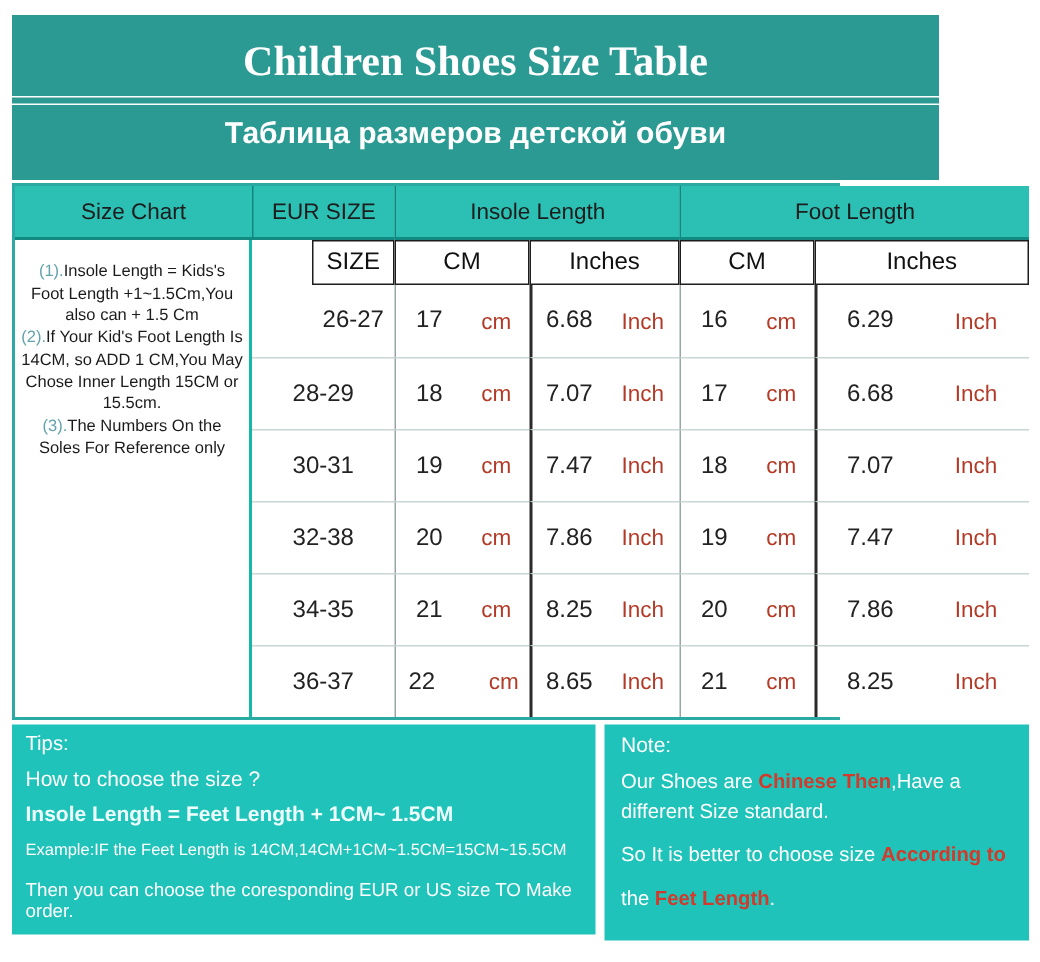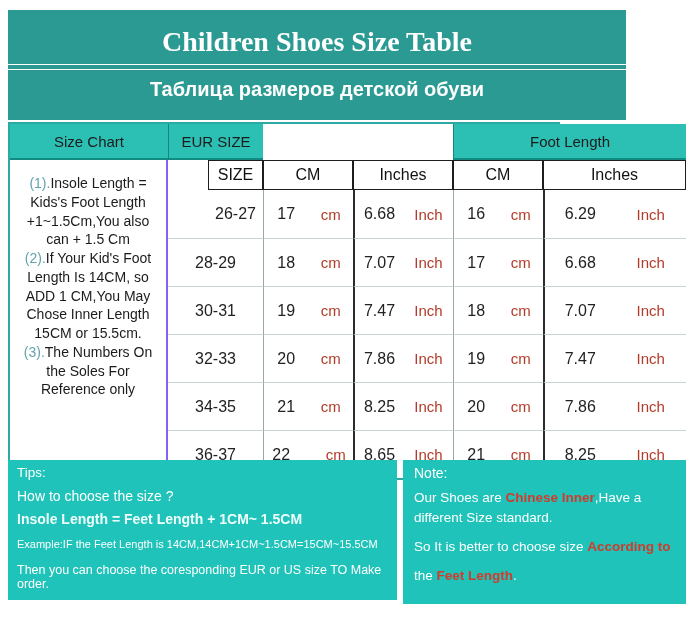--- a/index.html
+++ b/index.html
@@ -18,35 +18,35 @@
   .size-table{position:absolute;left:8px;top:122px;width:552px;
               display:grid;box-sizing:border-box;
               grid-template-columns:158px 95px 90px 100px 90px 143px;
               grid-template-rows:36px 30px repeat(6,48px);
               border:2px solid #2AAAA2;background:#ffffff;}
   .gh{background:#2CBFB4;color:#1c1c1c;font-size:15px;display:flex;align-items:center;
       justify-content:center;border-bottom:2px solid #128A82;}
   .gh.sep{border-left:1px solid #13867E;}
   .sub{background:#ffffff;color:#111111;font-size:16px;display:flex;align-items:center;
        justify-content:center;border:1px solid #1d1d1d;}
-  .notes-cell{grid-column:1;grid-row:2 / 9;border-right:2px solid #8b5cf6;background:#ffffff;
-              padding:14px 4px 0 4px;text-align:center;font-size:14px;line-height:1.34;color:#1b1b1b;}
+  .notes-cell{grid-column:1;grid-row:2 / 9;border-right:2px solid #14b8a6;background:#ffffff;
+              padding:14px 4px 0 4px;text-align:center;font-size:11px;line-height:1.34;color:#1b1b1b;}
   .notes-cell p{margin:0;}
   .nnum{color:#63A3AB;}
   .dcell{display:flex;align-items:center;background:#ffffff;font-size:16px;color:#222222;
          border-top:1px solid #C9D6D6;}
   .dcell.first-row{border-top:none;}
   .dcell .num{flex:1;text-align:center;}
   .dcell .unit{flex:1;text-align:center;color:#B23B28;font-size:15px;}
   .dcell.single{justify-content:center;}
   .v-grey{border-left:1px solid #97A7A7;}
   .v-dark{border-left:2px solid #2B2B2B;}
 
   
-  .panel{position:absolute;top:460px;background:#1FC3B9;color:#ffffff;box-sizing:border-box;}
+  .panel{position:absolute;top:483px;background:#1FC3B9;color:#ffffff;box-sizing:border-box;}
   .panel p{margin:0;}
   .panel-left{left:8px;width:389px;height:140px;padding:5px 9px;}
   .panel-right{left:403px;width:283px;height:144px;padding:5px 11px;}
   .tips-heading{font-size:13.5px;}
   .tips-line{font-size:14px;margin-top:8px !important;}
   .tips-formula{font-size:14px;font-weight:bold;margin-top:7px !important;color:#EFFFFD;}
   .tips-example{font-size:11px;margin-top:11px !important;}
   .tips-then{font-size:12.5px;margin-top:13px !important;}
   .note-heading{font-size:14px;}
   .note-line{font-size:13.5px;margin-top:7px !important;line-height:1.5;}
@@ -62,20 +62,21 @@
   <div class="banner">
     <p class="title-en">Children Shoes Size Table</p>
     <div class="banner-divider"></div>
     <p class="title-ru">Таблица размеров детской обуви</p>
   </div>
 
   <div class="size-table">
 
     <div class="gh" style="grid-column:1;grid-row:1;">Size Chart</div>
     <div class="gh sep" style="grid-column:2;grid-row:1;">EUR SIZE</div>
+    <div class="gh sep" style="grid-column:3 / span 2;grid-row:1;">Insole Length</div>
     <div class="gh sep" style="grid-column:5 / span 2;grid-row:1;">Foot Length</div>
 
     <div class="notes-cell">
       <p><span class="nnum">(1).</span><span>Insole Length = Kids's Foot Length +1~1.5Cm,You also can + 1.5 Cm</span></p>
       <p><span class="nnum">(2).</span><span>If Your Kid's Foot Length Is 14CM, so ADD 1 CM,You May Chose Inner Length 15CM or 15.5cm.</span></p>
       <p><span class="nnum">(3).</span><span>The Numbers On the Soles For Reference only</span></p>
     </div>
 
     <div class="sub" style="grid-column:2;grid-row:2;margin-left:40px;">SIZE</div>
     <div class="sub" style="grid-column:3;grid-row:2;">CM</div>
@@ -137,21 +138,21 @@
     <div class="dcell v-grey" style="grid-column:5;grid-row:5;">
         <span class="num">18</span>
         <span class="unit">cm</span>
       </div>
     <div class="dcell v-dark" style="grid-column:6;grid-row:5;">
         <span class="num">7.07</span>
         <span class="unit">Inch</span>
       </div>
 
     <div class="dcell single" style="grid-column:2;grid-row:6;">
-        <span class="num">32-33</span>
+        <span class="num">32-38</span>
       </div>
     <div class="dcell v-grey" style="grid-column:3;grid-row:6;">
         <span class="num">20</span>
         <span class="unit">cm</span>
       </div>
     <div class="dcell v-dark" style="grid-column:4;grid-row:6;">
         <span class="num">7.86</span>
         <span class="unit">Inch</span>
       </div>
     <div class="dcell v-grey" style="grid-column:5;grid-row:6;">
@@ -208,18 +209,18 @@
   <div class="panel panel-left">
     <p class="tips-heading">Tips:</p>
     <p class="tips-line">How to choose the size ?</p>
     <p class="tips-formula">Insole Length = Feet Length + 1CM~ 1.5CM</p>
     <p class="tips-example">Example:IF the Feet Length is 14CM,14CM+1CM~1.5CM=15CM~15.5CM</p>
     <p class="tips-then">Then you can choose the coresponding EUR or US size TO Make order.</p>
   </div>
 
   <div class="panel panel-right">
     <p class="note-heading">Note:</p>
-    <p class="note-line"><span>Our Shoes are </span><span class="red">Chinese Inner</span><span>,Have a different Size standard.</span></p>
+    <p class="note-line"><span>Our Shoes are </span><span class="red">Chinese Then</span><span>,Have a different Size standard.</span></p>
     <p class="note-line2"><span>So It is better to choose size </span><span class="red">According to</span></p>
     <p class="note-line3"><span>the </span><span class="red">Feet Length</span><span>.</span></p>
   </div>
 
 </div>
 
 </body></html>

